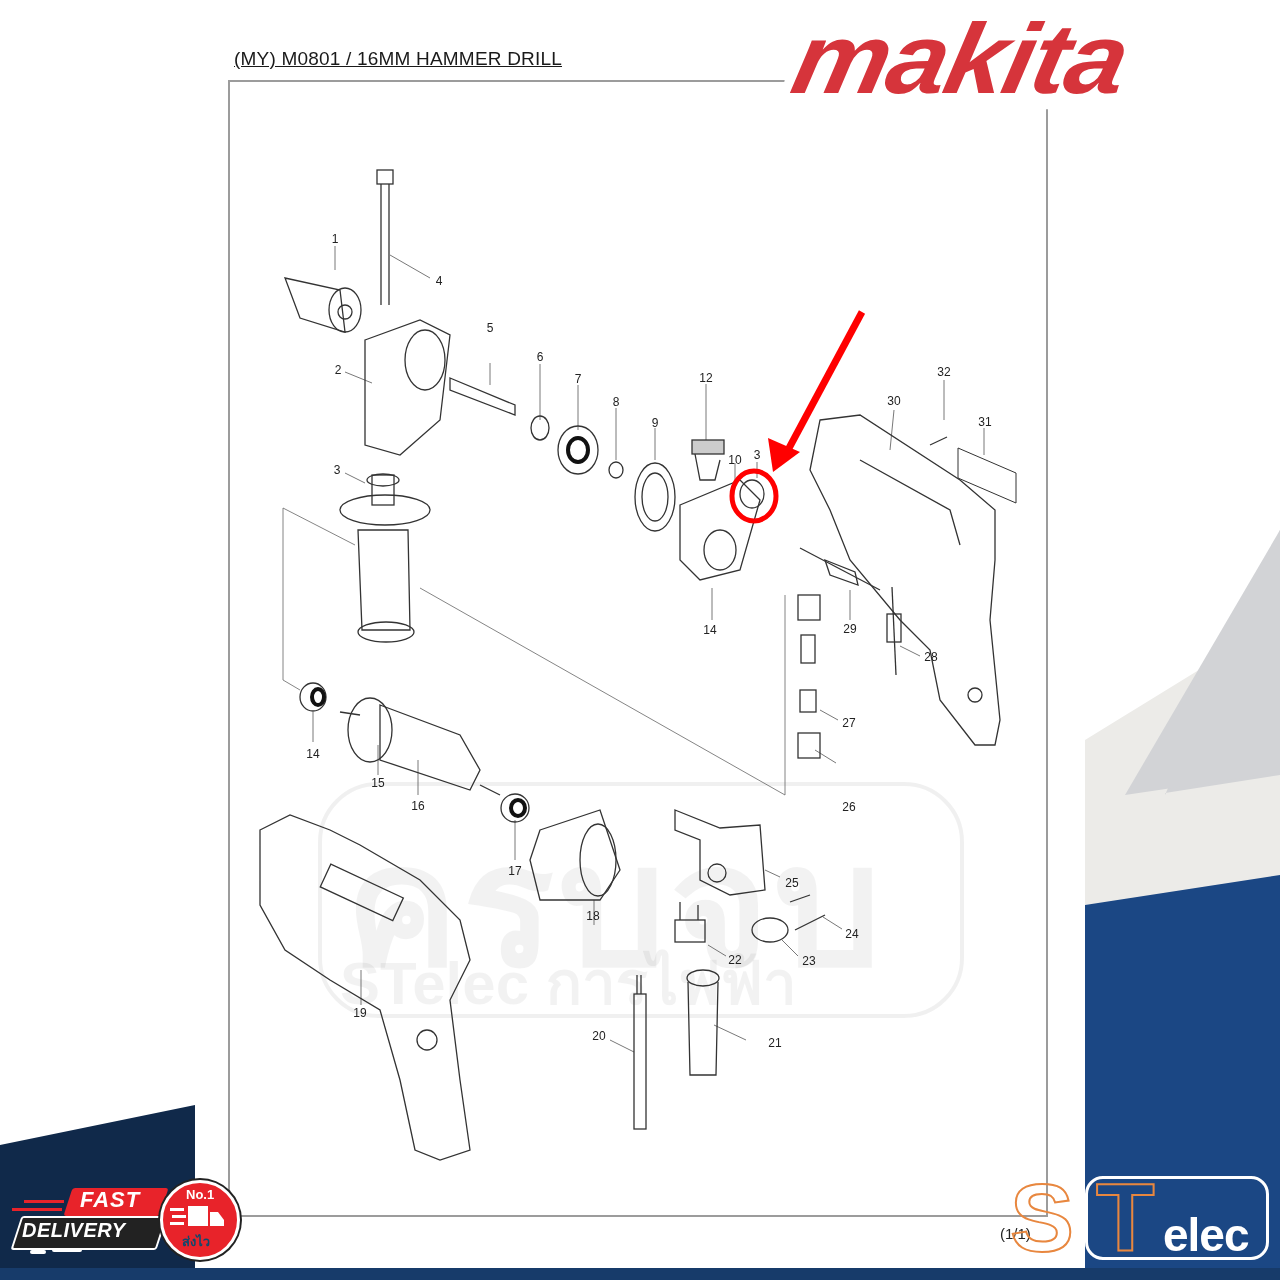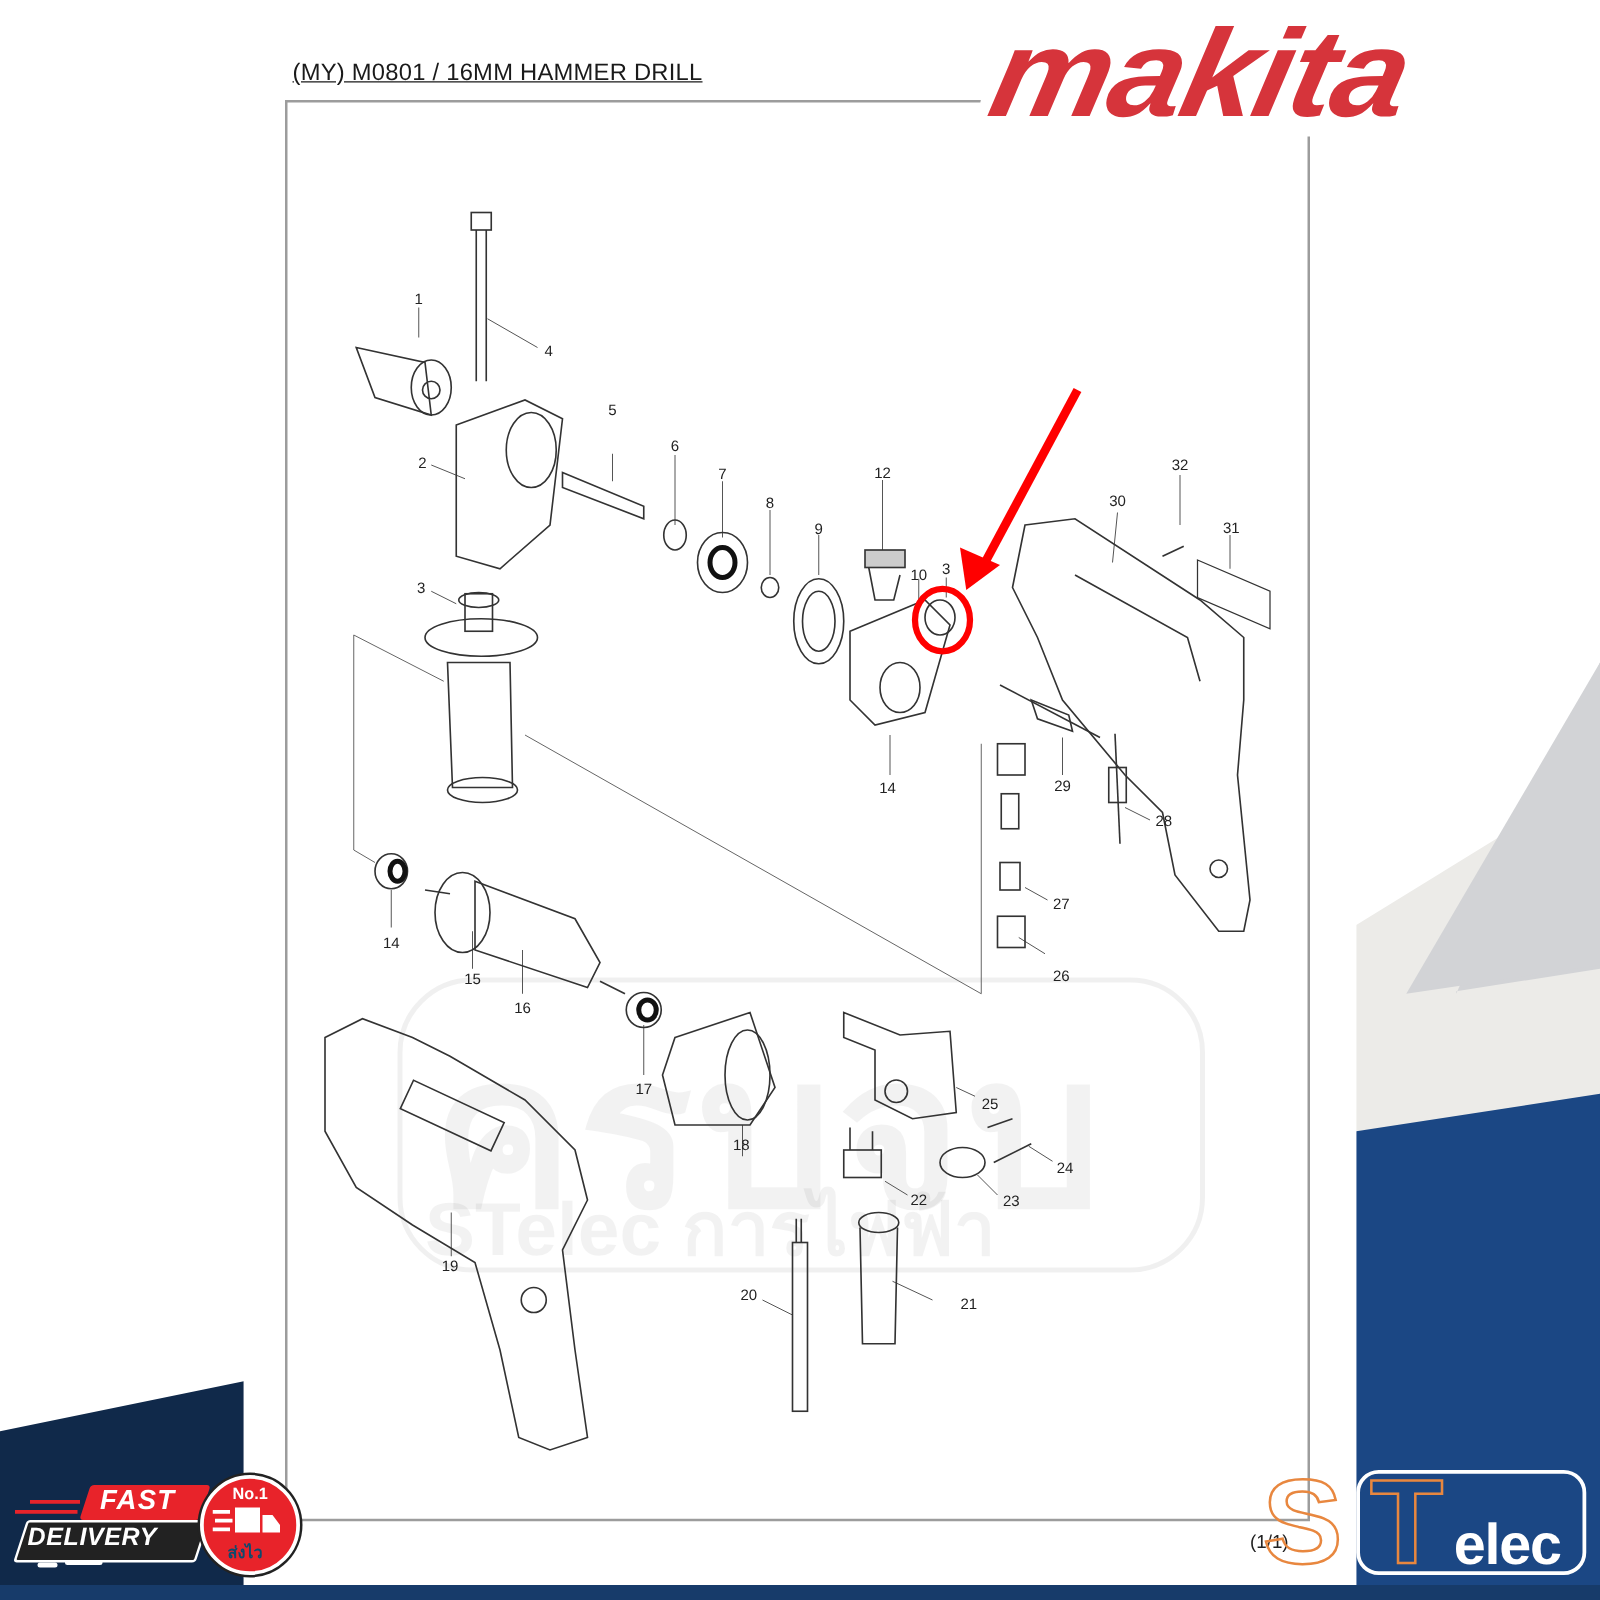--- a/index.html
+++ b/index.html
@@ -279,21 +279,21 @@
 <div class="part-label" style="left:418px;top:806px">16</div>
 <div class="part-label" style="left:515px;top:871px">17</div>
 <div class="part-label" style="left:593px;top:916px">18</div>
 <div class="part-label" style="left:360px;top:1013px">19</div>
 <div class="part-label" style="left:599px;top:1036px">20</div>
 <div class="part-label" style="left:775px;top:1043px">21</div>
 <div class="part-label" style="left:735px;top:960px">22</div>
 <div class="part-label" style="left:809px;top:961px">23</div>
 <div class="part-label" style="left:852px;top:934px">24</div>
 <div class="part-label" style="left:792px;top:883px">25</div>
-<div class="part-label" style="left:849px;top:781px">26</div>
+<div class="part-label" style="left:849px;top:807px">26</div>
 <div class="part-label" style="left:849px;top:723px">27</div>
 <div class="part-label" style="left:931px;top:657px">28</div>
 <div class="part-label" style="left:850px;top:629px">29</div>
 <div class="part-label" style="left:894px;top:401px">30</div>
 <div class="part-label" style="left:985px;top:422px">31</div>
 <div class="part-label" style="left:944px;top:372px">32</div>
 
 <svg class="abs" style="left:0;top:0;width:1280px;height:1280px" viewBox="0 0 1280 1280">
   <g>
     <line x1="862" y1="312" x2="788" y2="450" stroke="#ff0000" stroke-width="7"></line>

